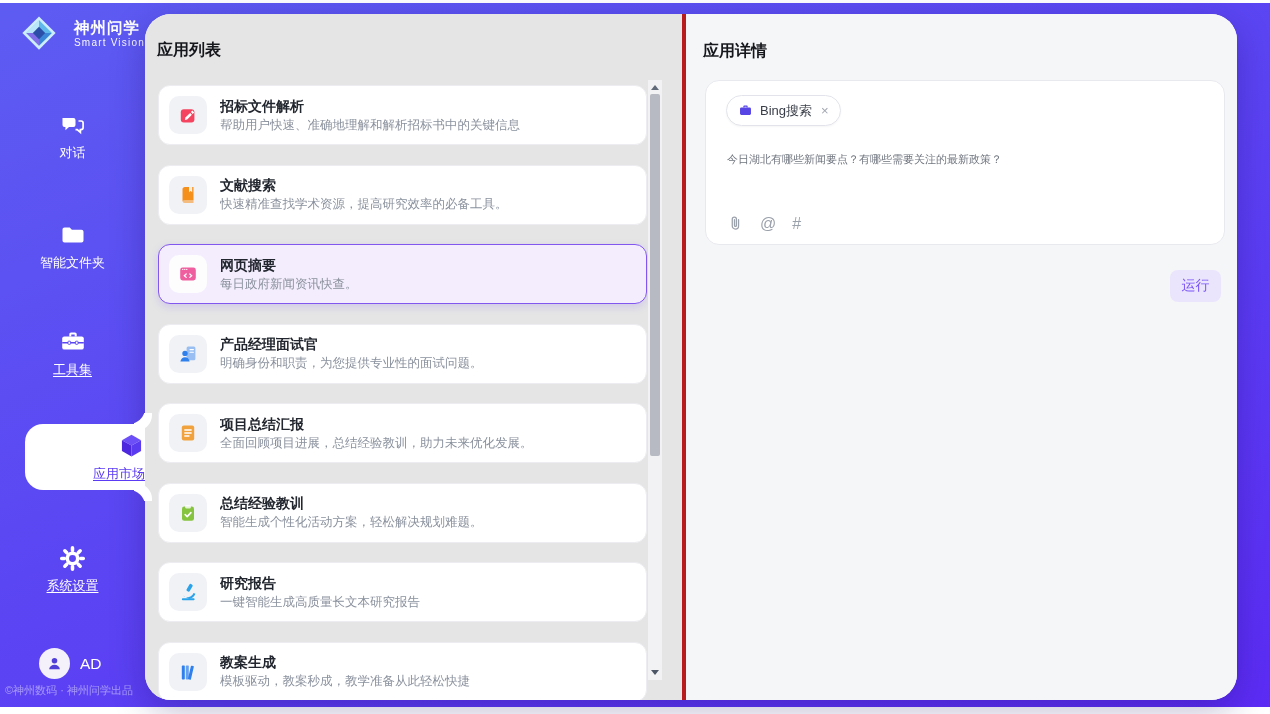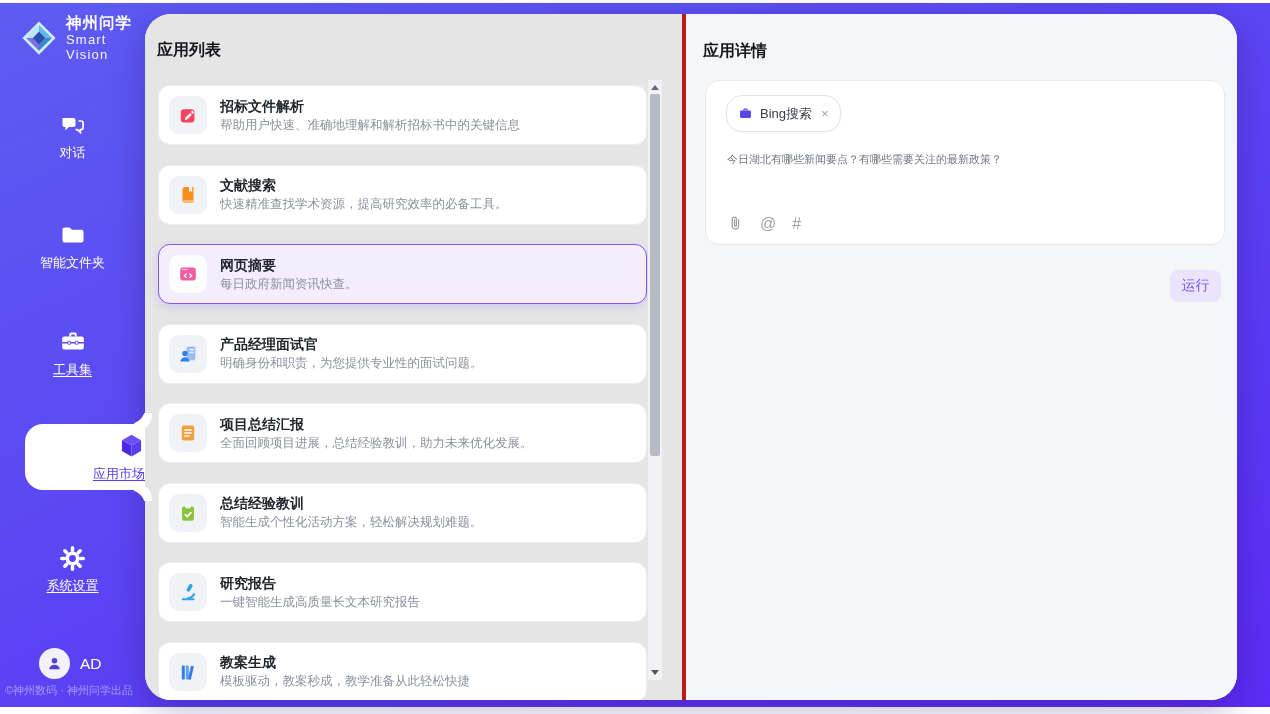--- a/index.html
+++ b/index.html
@@ -5,23 +5,23 @@
   * { margin:0; padding:0; box-sizing:border-box; }
   html,body { width:1270px; height:714px; overflow:hidden; }
   body { position:relative; background:#ffffff; font-family:"Liberation Sans","DejaVu Sans",sans-serif; }
 
   
   .bg { position:absolute; left:0; right:0; top:3px; height:704px;
         background:linear-gradient(155deg,#5d5cf2 0%,#5b46f3 45%,#5c2cf5 100%); }
 
   
   .sidebar { position:absolute; left:0; top:3px; width:145px; height:704px; color:#fff; }
-  .brand { position:absolute; left:20px; top:11px; display:flex; align-items:center; gap:8px; }
+  .brand { position:absolute; left:20px; top:11px; display:flex; align-items:center; gap:16px; }
   .brand-title { font-size:15.5px; font-weight:bold; letter-spacing:1px; line-height:18px; }
-  .brand-sub { font-size:13px; letter-spacing:1.2px; opacity:.95; }
+  .brand-sub { font-size:10px; letter-spacing:1.2px; opacity:.95; }
   .nav-item { position:absolute; left:0; width:145px; display:flex; flex-direction:column;
               align-items:center; gap:5px; cursor:pointer; }
   .nav-label { font-size:13px; color:#fff; }
   .nav-label.u { text-decoration:underline; text-underline-offset:2px; }
 
   .nav-active { position:absolute; left:25px; top:421px; width:120px; height:66px;
                 background:#fff; border-radius:18px 0 0 18px; display:flex; flex-direction:column;
                 align-items:flex-end; justify-content:center; gap:6px; cursor:pointer; z-index:3; }
   .nav-active::before { content:""; position:absolute; right:0; top:-18px; width:18px; height:18px;
                 border-bottom-right-radius:16px; box-shadow:7px 7px 0 0 #fff; }
@@ -60,21 +60,21 @@
           border-left:4px solid transparent; border-right:4px solid transparent; cursor:pointer; }
   .sb-up { top:5px; border-bottom:5px solid #606a79; }
   .sb-down { bottom:5px; border-top:5px solid #4c5666; }
   .sb-thumb { position:absolute; left:2px; top:14px; width:10px; height:362px; background:#b7bac2;
           border-radius:2px; cursor:pointer; }
 
   
   .detail-pane { position:relative; flex:1; background:#f5f6f8; border-left:4px solid #b91c1c; }
   .input-card { position:absolute; left:19px; top:66px; width:520px; height:165px; background:#fff;
                 border:1px solid #e8e9ee; border-radius:14px; }
-  .tool-tag { position:absolute; left:20px; top:14px; height:37px; display:inline-flex; align-items:center;
+  .tool-tag { position:absolute; left:20px; top:14px; height:31px; display:inline-flex; align-items:center;
               gap:7px; padding:0 11px; background:#fff; border:1px solid #e3e4eb; border-radius:16px;
               box-shadow:0 1px 2px rgba(0,0,0,.04); cursor:pointer; }
   .tool-tag-label { font-size:13px; color:#383d47; }
   .tool-tag-close { font-size:13px; color:#a0a5b0; margin-left:2px; cursor:pointer; }
   .prompt-text { position:absolute; left:21px; top:68px; width:470px; font-size:11px; color:#70757f;
                  line-height:20px; cursor:text; }
   .attach-row { position:absolute; left:21px; bottom:12px; display:flex; align-items:center; gap:16px;
                 color:#9ba1ab; }
   .attach-row .glyph { font-size:16px; line-height:16px; cursor:pointer; color:#9ba1ab; }
   .run-btn { position:absolute; right:16px; top:256px; width:51px; height:32px; background:#eae4fc;

